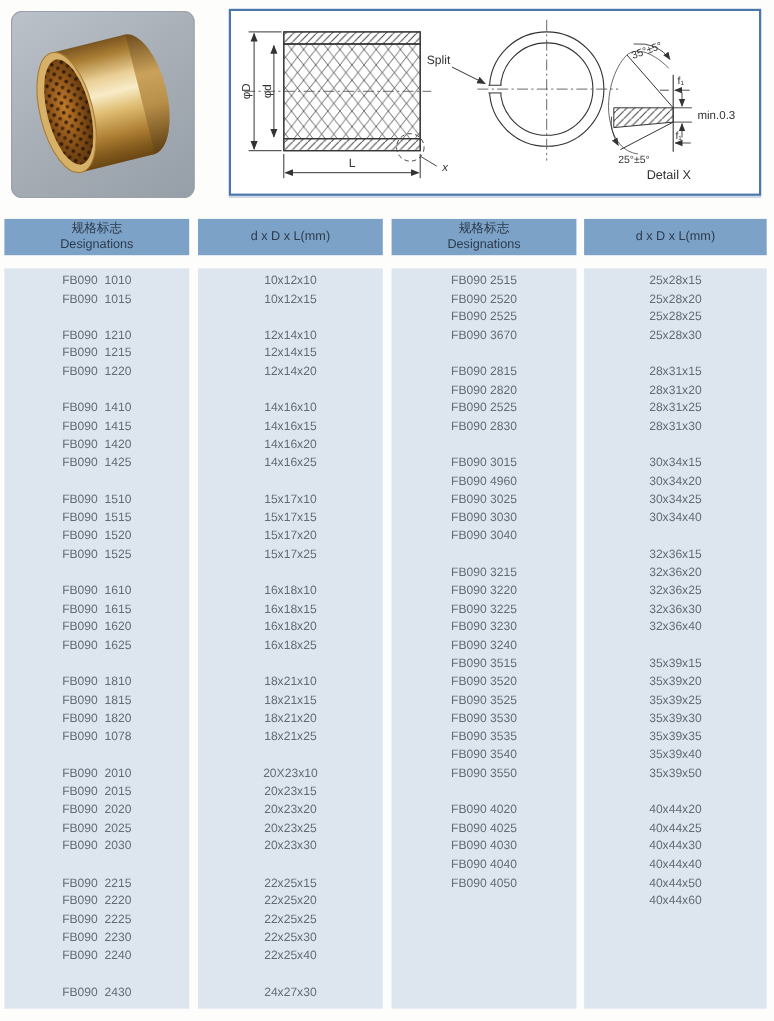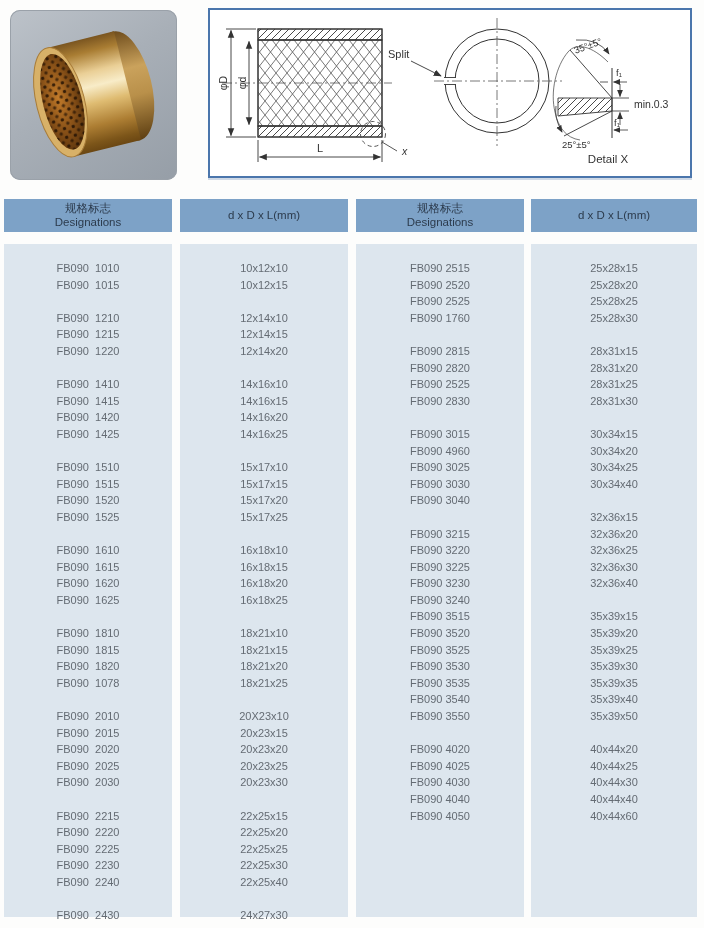--- a/index.html
+++ b/index.html
@@ -14,21 +14,21 @@
   
   .drawing-panel{position:absolute;left:208px;top:8px;width:480px;height:166px;
     background:#ffffff;border:2px solid #4b76ac;box-shadow:0 2px 0 rgba(120,150,190,.35);}
   .drawing-panel svg{display:block;}
 
   
   .th{position:absolute;top:199px;height:33px;background:#7da2c7;color:#2c3b4d;
     display:flex;flex-direction:column;align-items:center;justify-content:center;
     font-size:11.5px;line-height:13.5px;text-align:center;}
   .tcol{position:absolute;top:244px;height:673px;background:#dde6ee;
-    padding-top:16px;box-sizing:border-box;}
+    padding-top:3px;box-sizing:border-box;}
   .trow{height:16.6px;line-height:16.6px;font-size:11px;color:#646b73;
     text-align:center;white-space:pre;}
   .c1{left:4px;width:168px;}
   .c2{left:180px;width:168px;}
   .c3{left:356px;width:168px;}
   .c4{left:531px;width:166px;}
 
   text{font-family:"Liberation Sans","DejaVu Sans",sans-serif;}
 </style>
 </head>
@@ -264,21 +264,21 @@
       <div class="trow">22x25x25</div>
       <div class="trow">22x25x30</div>
       <div class="trow">22x25x40</div>
       <div class="trow">&nbsp;</div>
       <div class="trow">24x27x30</div>
     </div>
   <div class="tcol c3" id="col-des-right">
       <div class="trow">FB090 2515</div>
       <div class="trow">FB090 2520</div>
       <div class="trow">FB090 2525</div>
-      <div class="trow">FB090 1760</div>
+      <div class="trow">FB090 3670</div>
       <div class="trow">&nbsp;</div>
       <div class="trow">FB090 2815</div>
       <div class="trow">FB090 2820</div>
       <div class="trow">FB090 2525</div>
       <div class="trow">FB090 2830</div>
       <div class="trow">&nbsp;</div>
       <div class="trow">FB090 3015</div>
       <div class="trow">FB090 4960</div>
       <div class="trow">FB090 3025</div>
       <div class="trow">FB090 3030</div>
@@ -331,16 +331,17 @@
       <div class="trow">35x39x25</div>
       <div class="trow">35x39x30</div>
       <div class="trow">35x39x35</div>
       <div class="trow">35x39x40</div>
       <div class="trow">35x39x50</div>
       <div class="trow">&nbsp;</div>
       <div class="trow">40x44x20</div>
       <div class="trow">40x44x25</div>
       <div class="trow">40x44x30</div>
       <div class="trow">40x44x40</div>
+      <div class="trow">40x44x50</div>
       <div class="trow">40x44x60</div>
     </div>
 
 </div>
 
 </body></html>

